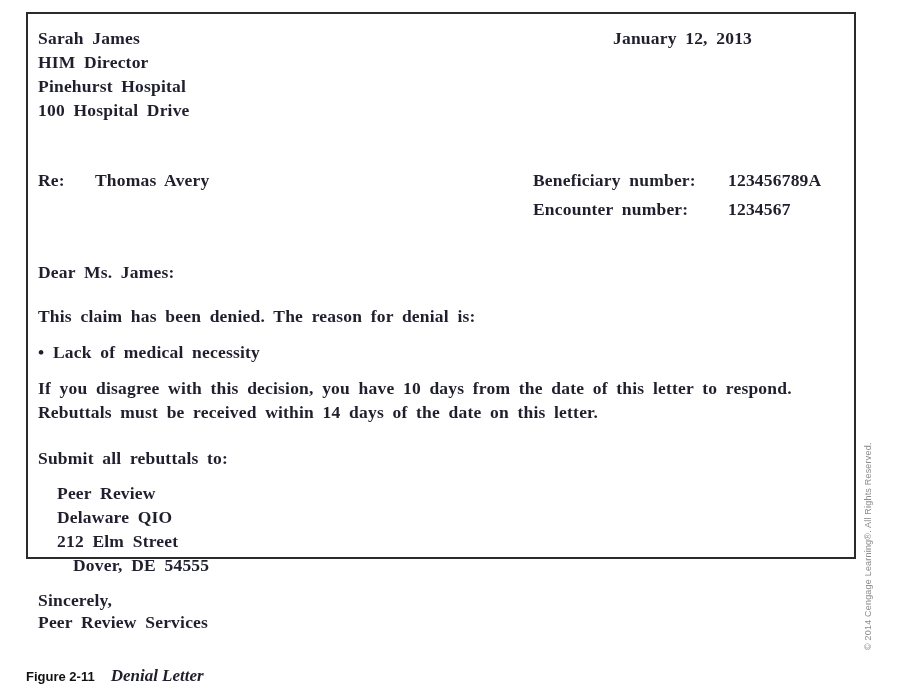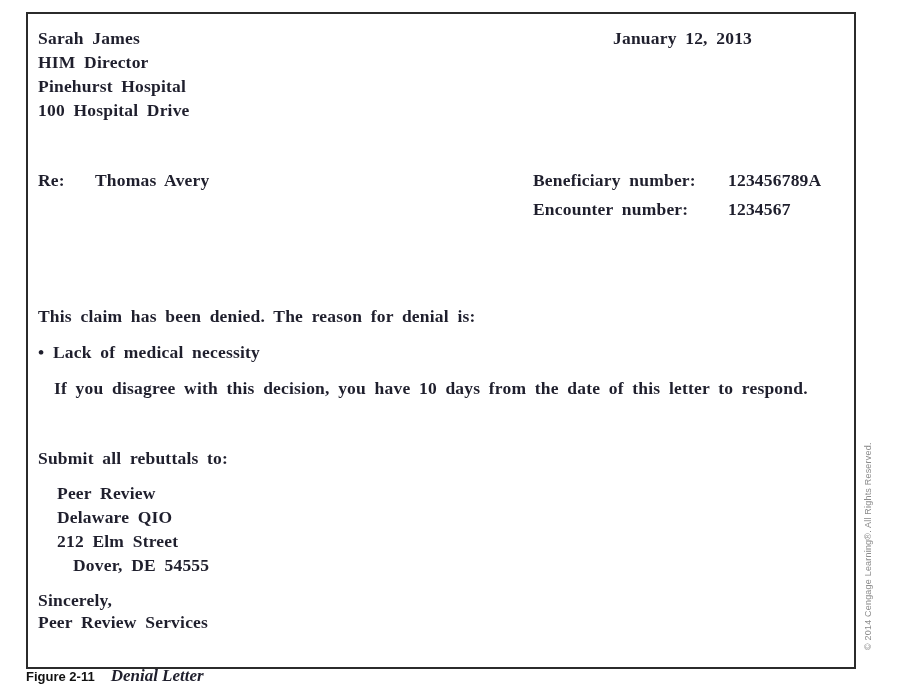--- a/index.html
+++ b/index.html
@@ -10,21 +10,21 @@
     height: 696px;
     background: #ffffff;
     overflow: hidden;
     font-family: "Liberation Serif", "DejaVu Serif", serif;
   }
   .letter-box {
     position: absolute;
     left: 26px;
     top: 12px;
     width: 830px;
-    height: 657px;
+    height: 547px;
     border: 2px solid #2b2b2b;
     background: #ffffff;
   }
   .l {
     position: absolute;
     font-size: 17.5px;
     font-weight: 600;
     color: #1f1f2d;
     letter-spacing: 0.2px;
     word-spacing: 4px;
@@ -79,29 +79,31 @@
     <div class="l" style="left:585px; top:14px;">January 12, 2013</div>
 
     <div class="l" style="left:10px; top:156px;">Re:</div>
     <div class="l" style="left:67px; top:156px;">Thomas Avery</div>
 
     <div class="l" style="left:505px; top:156px;">Beneficiary number:</div>
     <div class="l" style="left:700px; top:156px;">123456789A</div>
     <div class="l" style="left:505px; top:185px;">Encounter number:</div>
     <div class="l" style="left:700px; top:185px;">1234567</div>
 
+    <div class="l" style="left:10px; top:248px;">Dear Ms. James:</div>
 
     <div class="l" style="left:10px; top:292px;">This claim has been denied. The reason for denial is:</div>
 
     <div class="l" style="left:10px; top:328px;">
       <span>• </span>
       <span>Lack of medical necessity</span>
     </div>
 
-    <div class="l" style="left:26px; top:364px;">If you disagree with this decision, you have 10 days from the date of this letter to respond.</div>
+    <div class="l" style="left:10px; top:364px;">If you disagree with this decision, you have 10 days from the date of this letter to respond.</div>
+    <div class="l" style="left:10px; top:388px;">Rebuttals must be received within 14 days of the date on this letter.</div>
 
     <div class="l" style="left:10px; top:434px;">Submit all rebuttals to:</div>
 
     <div class="l" style="left:29px; top:469px;">Peer Review</div>
     <div class="l" style="left:29px; top:493px;">Delaware QIO</div>
     <div class="l" style="left:29px; top:517px;">212 Elm Street</div>
     <div class="l" style="left:29px; top:541px;margin-left:16px;">Dover, DE 54555</div>
 
     <div class="l" style="left:10px; top:576px;">Sincerely,</div>
     <div class="l" style="left:10px; top:598px;">Peer Review Services</div>

